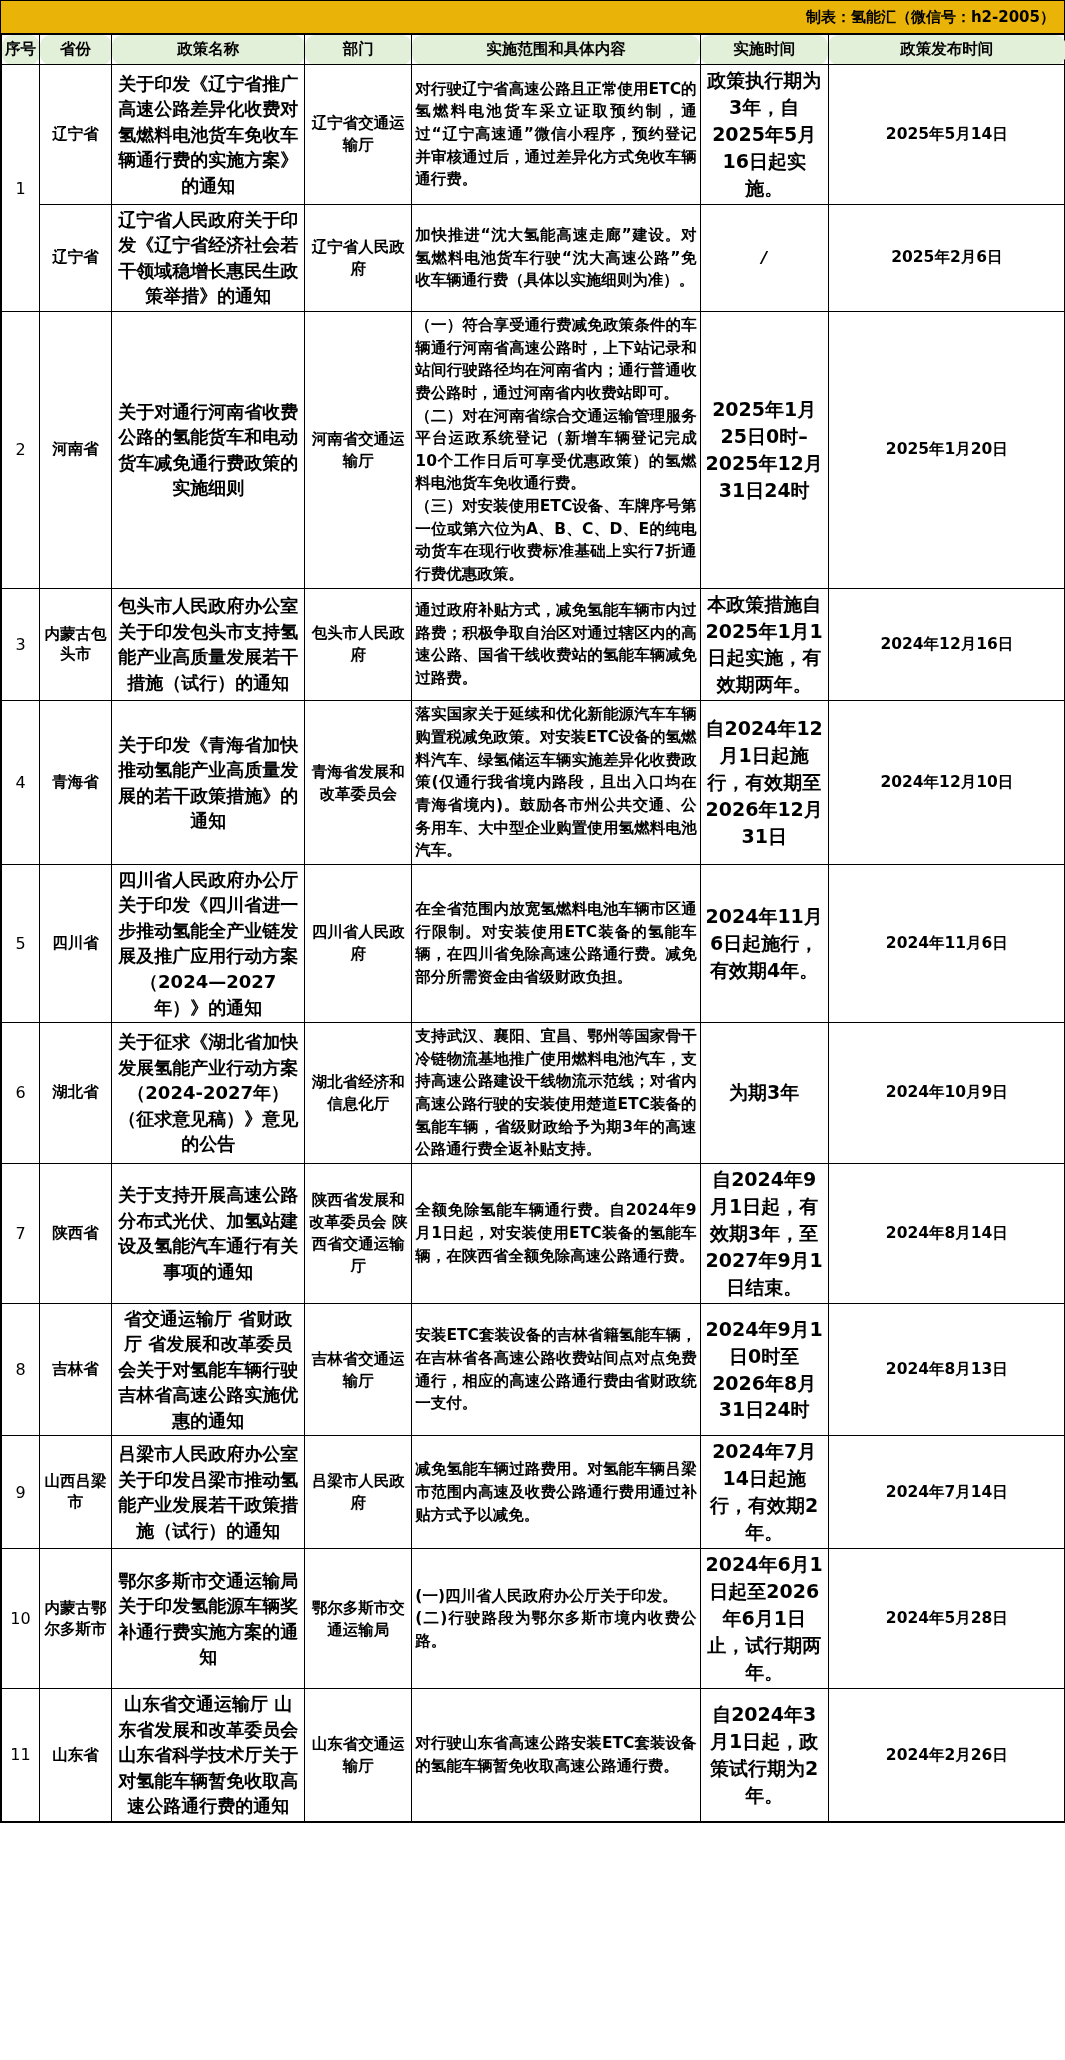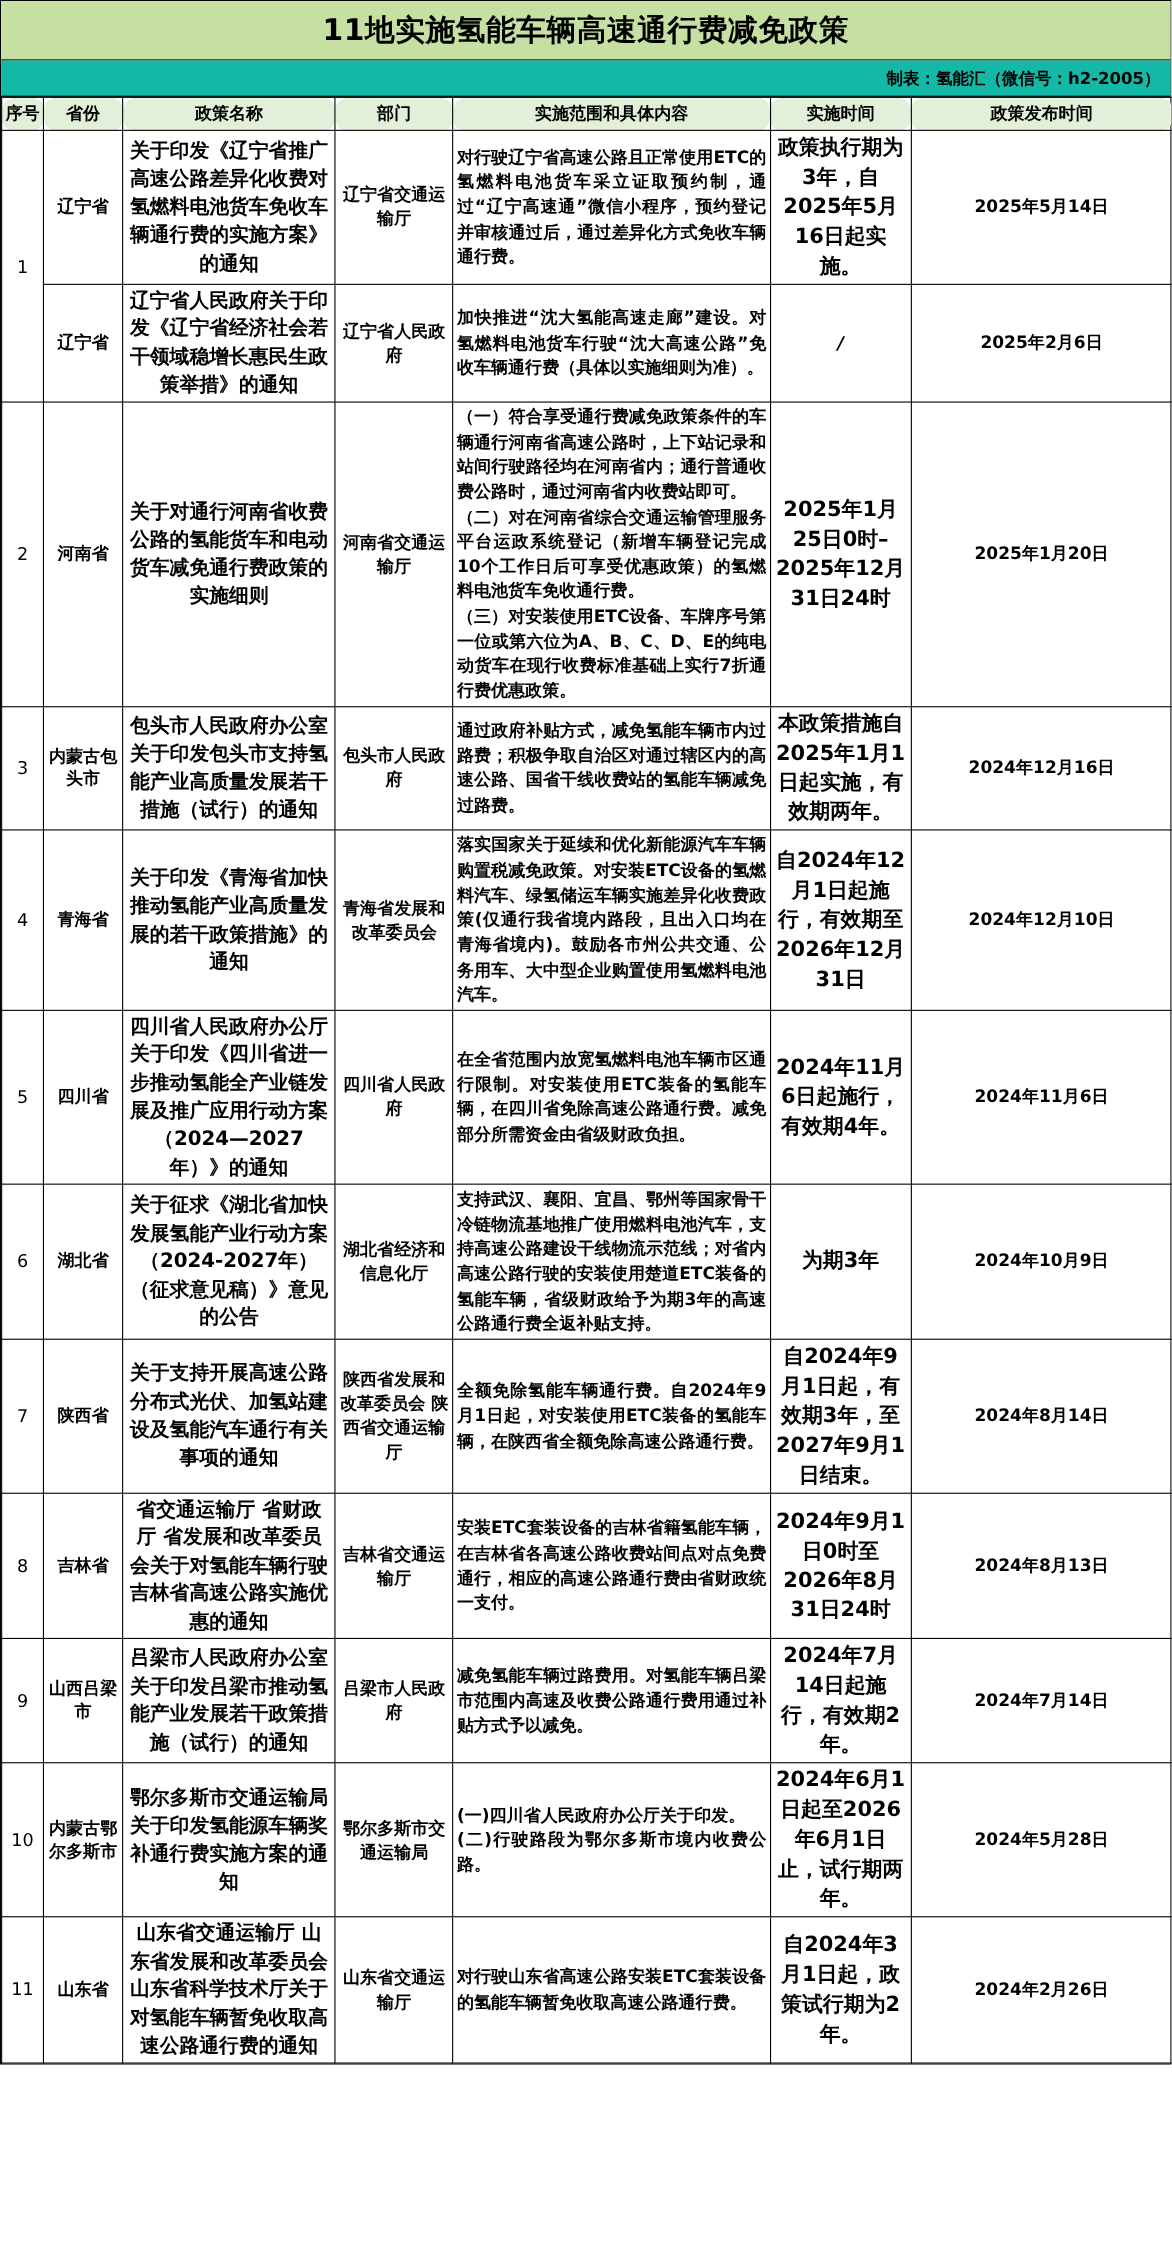--- a/index.html
+++ b/index.html
@@ -38,21 +38,21 @@
     line-height: 1.1;
   }
 
   
   .credit-row {
     height: 33px;
     display: flex;
     align-items: center;
     justify-content: flex-end;
     border-bottom: 1px solid #000000;
-    background: #14b8a6;
+    background: #eab308;
     padding-right: 9px;
     box-sizing: border-box;
   }
   .credit-text {
     font-size: 15px;
     font-weight: bold;
     color: #000000;
   }
 
   
@@ -139,23 +139,20 @@
     font-weight: bold;
     font-style: italic;
   }
   .scope p { margin: 0; }
 </style>
 </head>
 <body>
 
 <div class="sheet">
 
-  <div class="title-row">
-    <div class="title-text">11地实施氢能车辆高速通行费减免政策</div>
-  </div>
 
   <div class="credit-row">
     <div class="credit-text">制表：氢能汇（微信号：h2-2005）</div>
   </div>
 
   <table class="policy-table">
     <colgroup>
       <col class="c-idx">
         <col class="c-prov">
         <col class="c-name">

